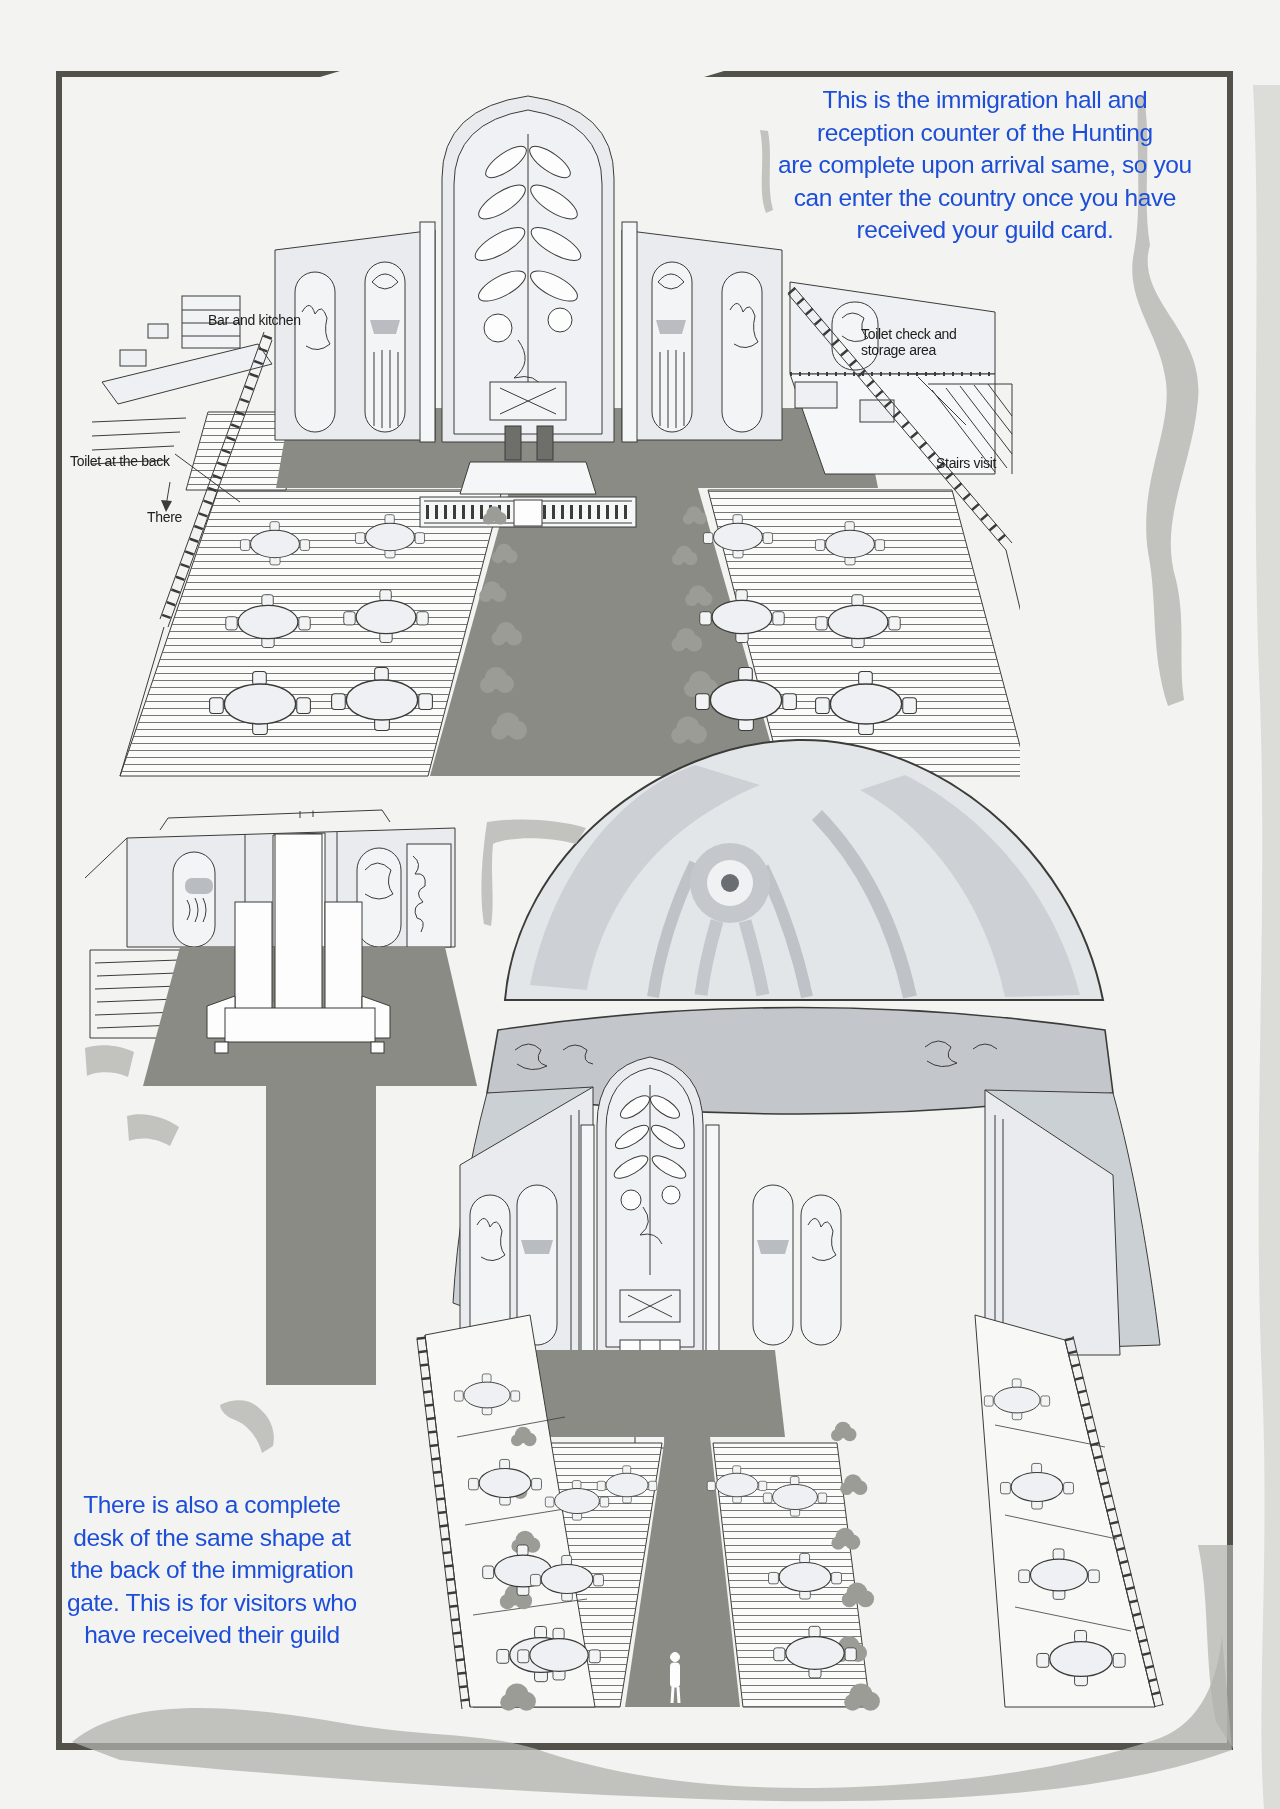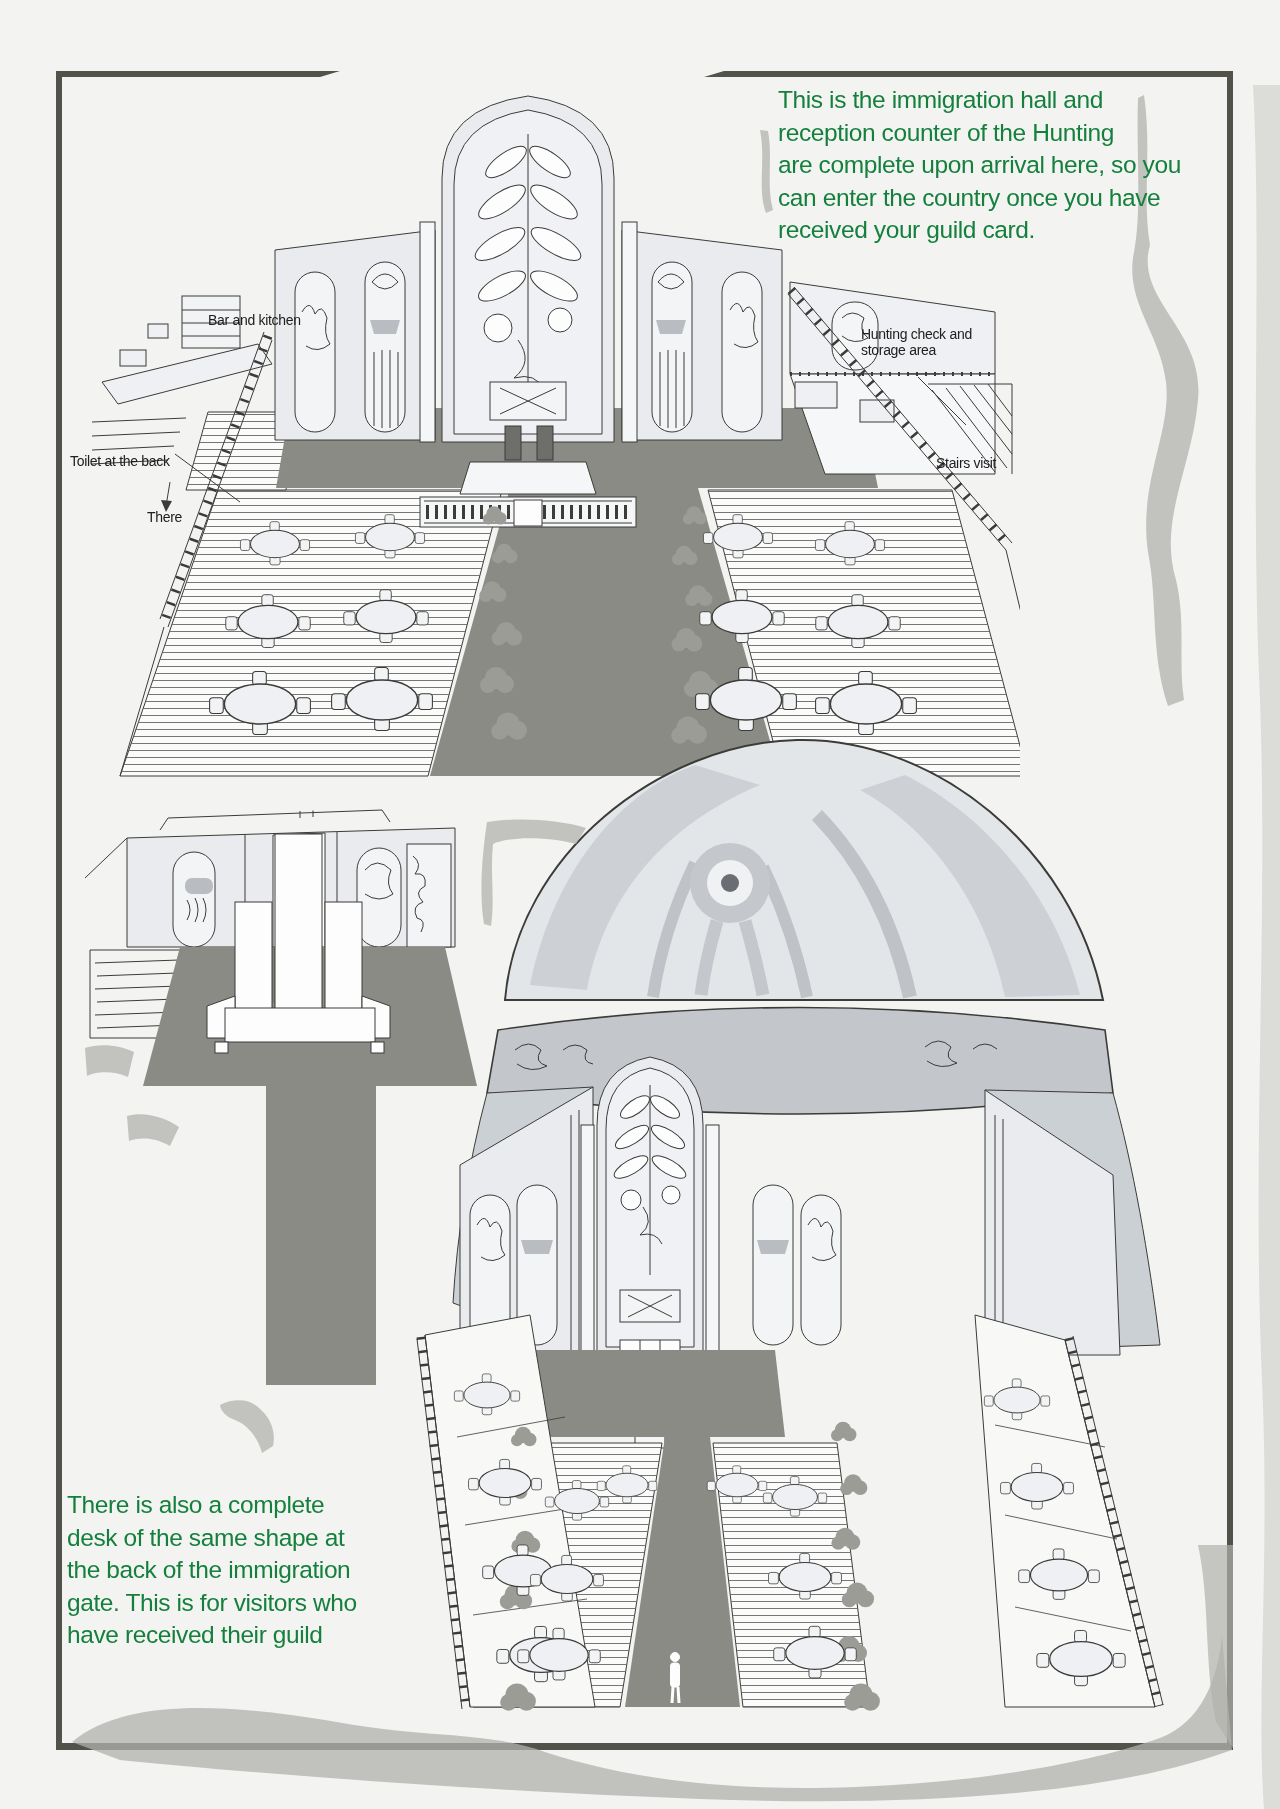--- a/index.html
+++ b/index.html
@@ -1,20 +1,20 @@
 <!DOCTYPE html>
 <html><head>
 <meta charset="utf-8">
 <style>
   html,body{margin:0;padding:0;background:#e7e7e5;}
   #page{position:relative;width:1280px;height:1809px;background:#f3f3f1;overflow:hidden;
         font-family:"Liberation Sans",sans-serif;}
   .fline{position:absolute;background:#52524b;}
   .lbl{position:absolute;color:#20201e;font-size:14px;line-height:1.15;letter-spacing:-0.3px;white-space:nowrap;}
-  .caption{position:absolute;color:#15803d;font-size:24.5px;line-height:32.5px;letter-spacing:-0.4px;}
+  .caption{position:absolute;color:#1d4ed8;font-size:24.5px;line-height:32.5px;letter-spacing:-0.4px;text-align:center;}
   .caption div{white-space:nowrap;}
   svg.art{position:absolute;}
   .ink{stroke:#3b3b38;fill:none;}
 </style>
 </head>
 <body>
 
 <div id="page">
 
   <div class="fline" style="left:56px;top:72px;width:6px;height:1677px;"></div>
@@ -434,29 +434,29 @@
       C500,1792 258,1774 120,1760 Z"></path>
     <path fill="#b0b0ac" fill-opacity="0.7" d="M1198,1545 C1210,1600 1204,1662 1216,1722 L1233,1748 L1233,1545 Z"></path>
     <path fill="#c8c8c4" fill-opacity="0.55" d="M1253,85 C1262,250 1250,480 1260,700 C1268,920 1252,1150 1262,1380 C1270,1560 1256,1700 1264,1809
       L1280,1809 L1280,85 Z"></path>
   </svg>
 
   <div class="lbl" style="left:208px;top:312px;text-align:center;">Bar and kitchen</div>
   <div class="lbl" style="left:70px;top:441px;margin-top:12px;">Toilet at the back</div>
   <div class="lbl" style="left:147px;top:509px;">There</div>
   <div class="lbl" style="left:861px;top:326px;">
-    <div>Hunting check and</div>
+    <div>Toilet check and</div>
     <div>storage area</div>
   </div>
   <div class="lbl" style="left:936px;top:455px;">Stairs visit</div>
 
   <div class="caption" style="left:778px;top:84px;">
     <div>This is the immigration hall and</div>
     <div>reception counter of the Hunting</div>
-    <div>are complete upon arrival here, so you</div>
+    <div>are complete upon arrival same, so you</div>
     <div>can enter the country once you have</div>
     <div>received your guild card.</div>
   </div>
 
   <div class="caption" style="left:67px;top:1489px;">
     <div>There is also a complete</div>
     <div>desk of the same shape at</div>
     <div>the back of the immigration</div>
     <div>gate. This is for visitors who</div>
     <div>have received their guild</div>

